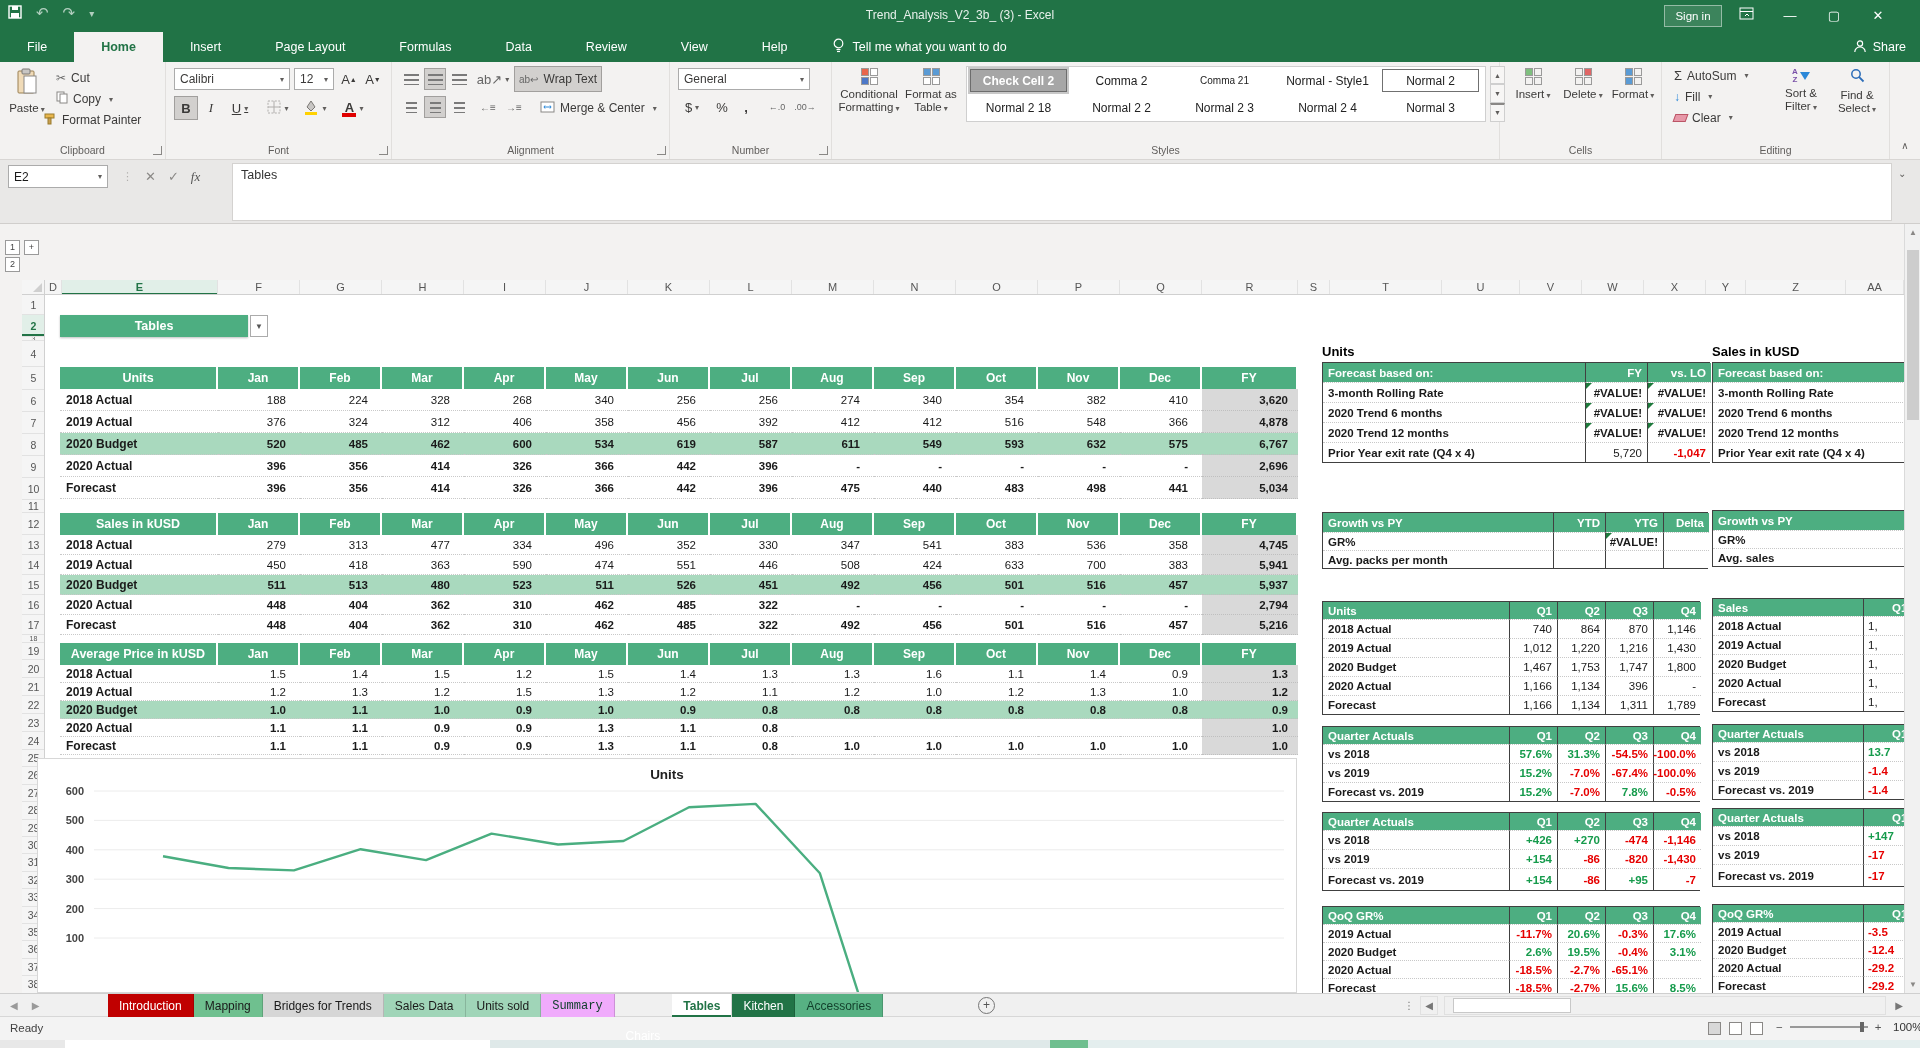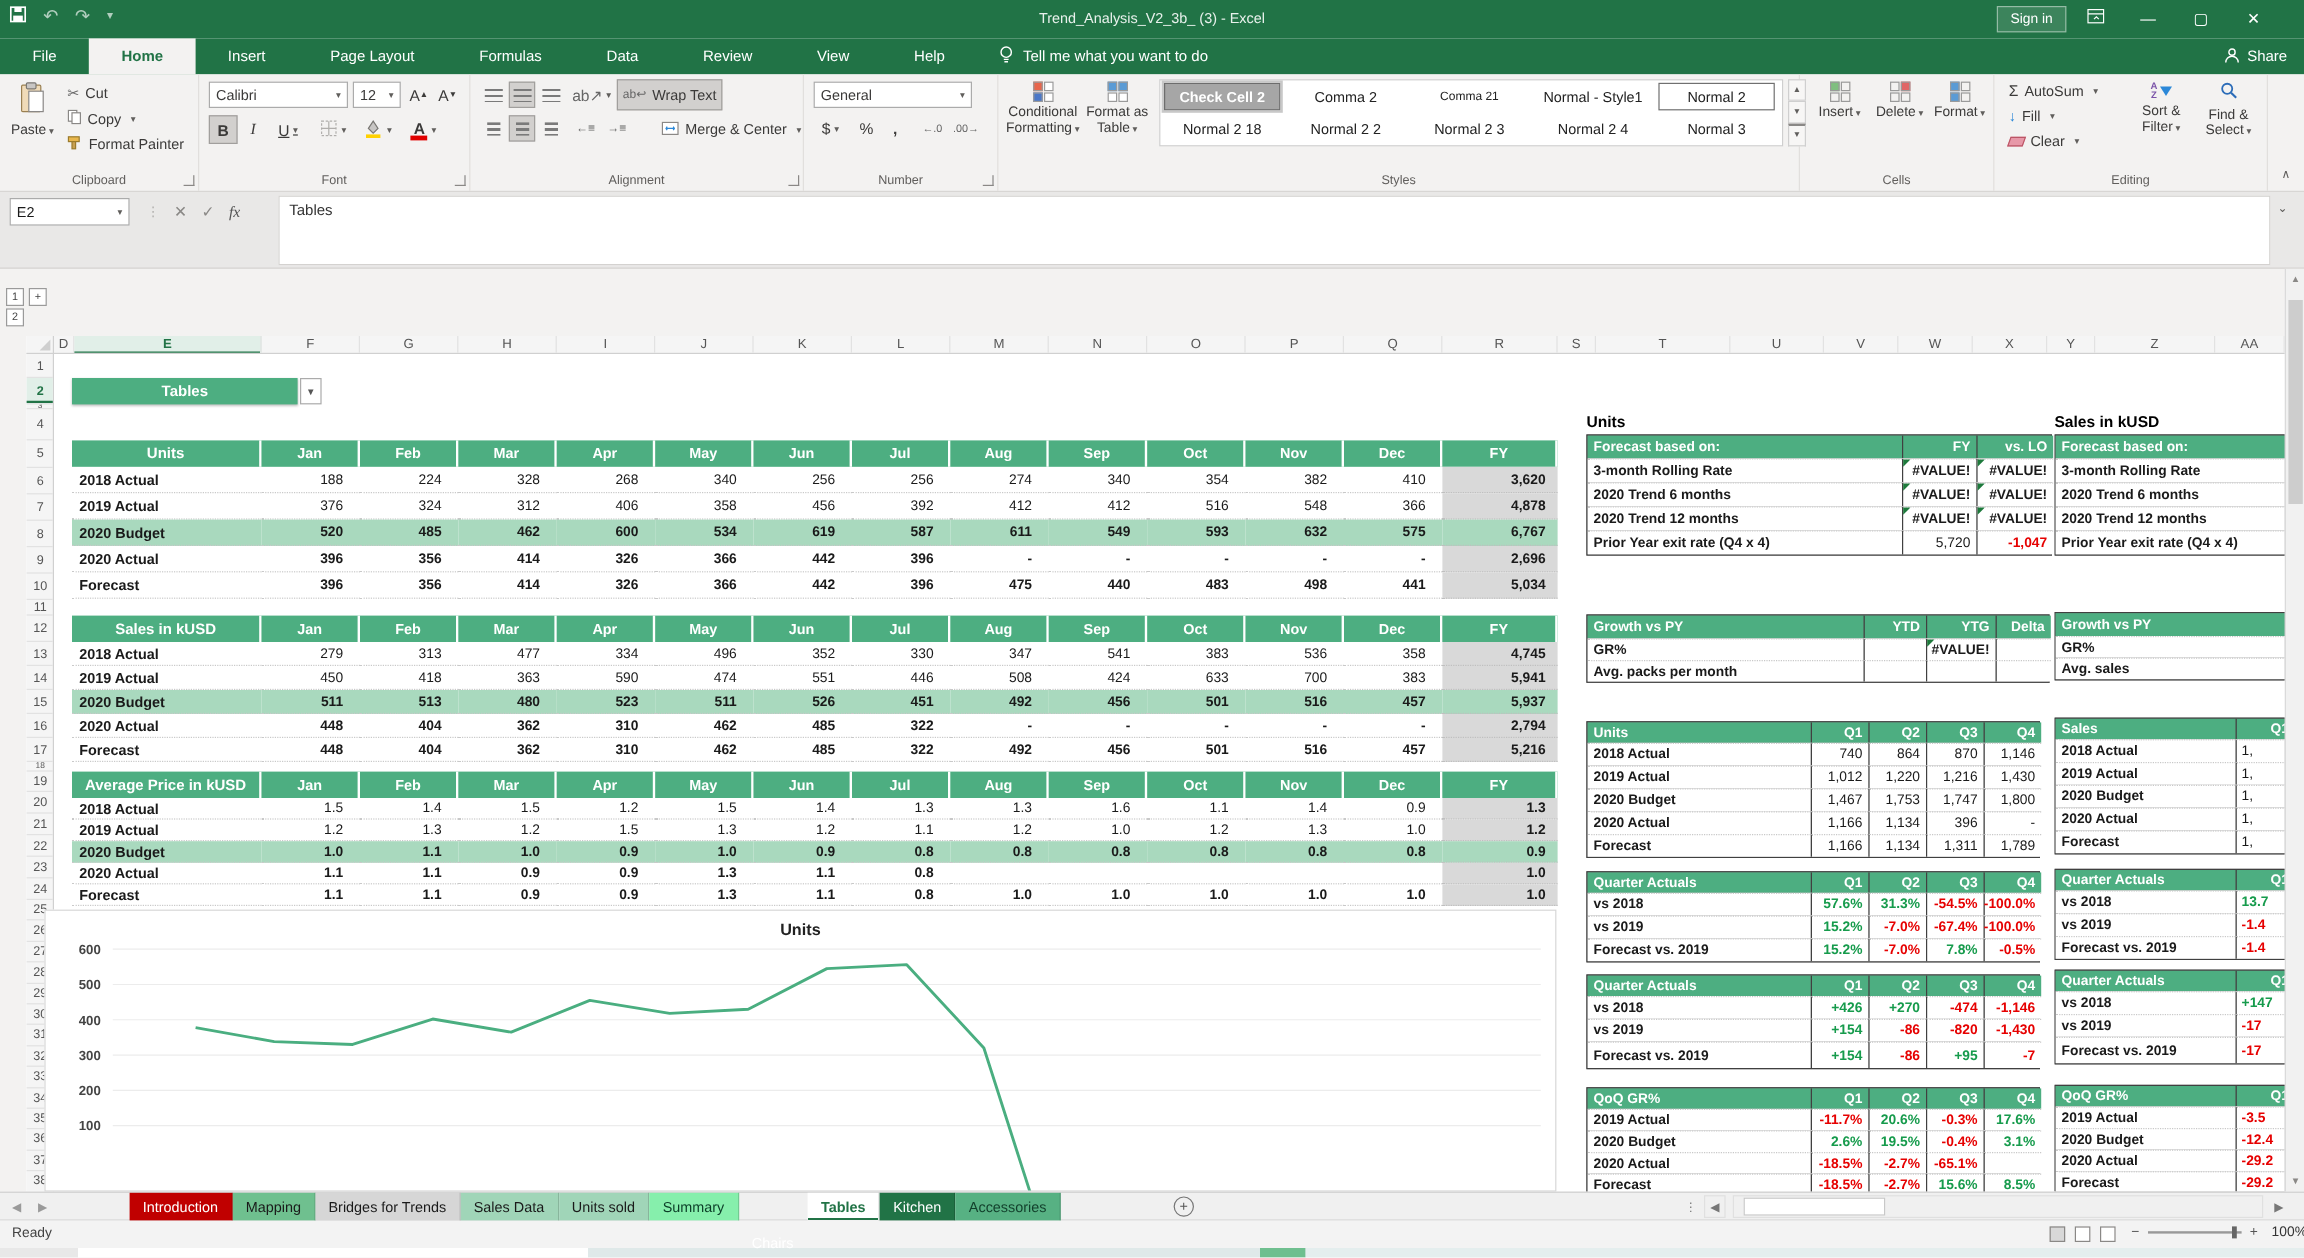--- a/index.html
+++ b/index.html
@@ -203,21 +203,21 @@
         <span style="color:#666">✂</span>
         <span>Cut</span>
       </div>
     <div class="rbtn dd" style="left:52px;top:27px;height:20px">
         <span><svg width="12" height="13" viewBox="0 0 12 13">
             <rect x="1" y="1" width="7" height="9" fill="#fff" stroke="#8a8886"></rect>
             <rect x="4" y="3" width="7" height="9" fill="#fff" stroke="#8a8886"></rect>
           </svg></span>
         <span>Copy</span>
       </div>
-    <div class="rbtn" style="left:52px;top:48px;height:20px">
+    <div class="rbtn" style="left:40px;top:48px;height:20px">
         <span><svg width="13" height="13" viewBox="0 0 13 13">
             <rect x="1" y="2" width="9" height="4" fill="#e8b64c" stroke="#9a7b2c"></rect>
             <rect x="4" y="6" width="3" height="6" fill="#c8a050" stroke="#9a7b2c"></rect>
           </svg></span>
         <span>Format Painter</span>
       </div>
     <div class="rlabel">Clipboard</div>
     <div class="launch"></div>
   </div>
 
@@ -274,21 +274,21 @@
         <div class="stripes sm"></div>
       </div>
     <div class="glyphbtn pressed" style="left:32px;top:34px;width:22px;height:22px">
         <div class="stripes sm"></div>
       </div>
     <div class="glyphbtn" style="left:56px;top:34px;width:22px;height:22px">
         <div class="stripes sm"></div>
       </div>
     <div class="glyphbtn" style="left:84px;top:34px;width:24px;height:22px;font-size:10px;color:#666">←≡</div>
     <div class="glyphbtn" style="left:110px;top:34px;width:24px;height:22px;font-size:10px;color:#666">→≡</div>
-    <div class="rbtn dd" style="left:155px;top:34px;height:24px">
+    <div class="rbtn dd" style="left:144px;top:34px;height:24px">
         <span><svg width="15" height="12" viewBox="0 0 15 12">
             <rect x="1" y="1" width="13" height="10" fill="#fff" stroke="#8a8886"></rect>
             <path d="M4 6 h7 M5 4.5 L4 6 L5 7.5 M10 4.5 L11 6 L10 7.5" fill="none" stroke="#2b88d8"></path>
           </svg></span>
         <span>Merge &amp; Center</span>
       </div>
     <div class="rlabel">Alignment</div>
     <div class="launch"></div>
   </div>
 
@@ -1253,21 +1253,21 @@
   <div id="tabnav">
     <span>◀</span>
     <span>▶</span>
   </div>
   <div id="tabs">
       <div class="stab" style="background: rgb(192, 0, 0); color: rgb(255, 255, 255);">Introduction</div>
       <div class="stab" style="background: rgb(111, 192, 143); color: rgb(26, 26, 26);">Mapping</div>
       <div class="stab" style="background: rgb(214, 214, 214); color: rgb(26, 26, 26);">Bridges for Trends</div>
       <div class="stab" style="background: rgb(160, 213, 184); color: rgb(26, 26, 26);">Sales Data</div>
       <div class="stab" style="background: rgb(160, 213, 184); color: rgb(26, 26, 26);">Units sold</div>
-      <div class="stab" style="background: #86efac; color: rgb(11, 61, 39);">Summary</div>
+      <div class="stab" style="background: #f0abfc; color: rgb(11, 61, 39); font-family: Liberation Mono, monospace;">Summary</div>
       <div class="stab" style="background: rgb(47, 156, 105); color: rgb(255, 255, 255); margin-top: 42px;">Chairs</div>
       <div class="stab active" style="background: rgb(255, 255, 255); color: rgb(33, 115, 70);">Tables</div>
       <div class="stab" style="background: rgb(33, 115, 70); color: rgb(255, 255, 255);">Kitchen</div>
       <div class="stab" style="background: rgb(87, 177, 131); color: rgb(18, 63, 43);">Accessories</div>
     </div>
   <div id="addsheet" style="left:978px">+</div>
   <div class="hctrl" style="left:1402px;width:14px">⋮</div>
   <div class="hctrl" style="left:1420px;width:18px;border:1px solid #e0e0e0">◀</div>
   <div id="htrack">
       <div id="hthumb"></div>

